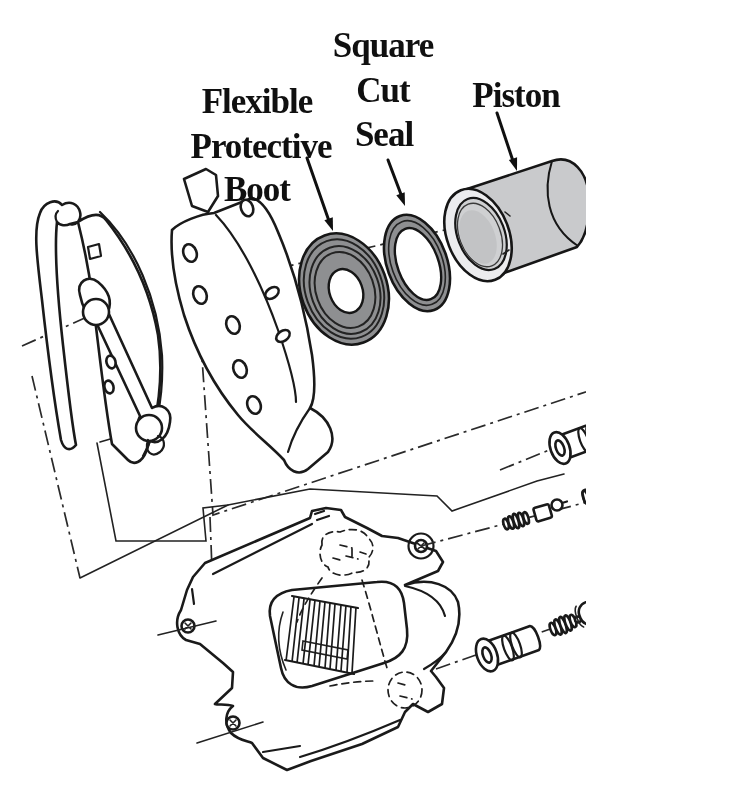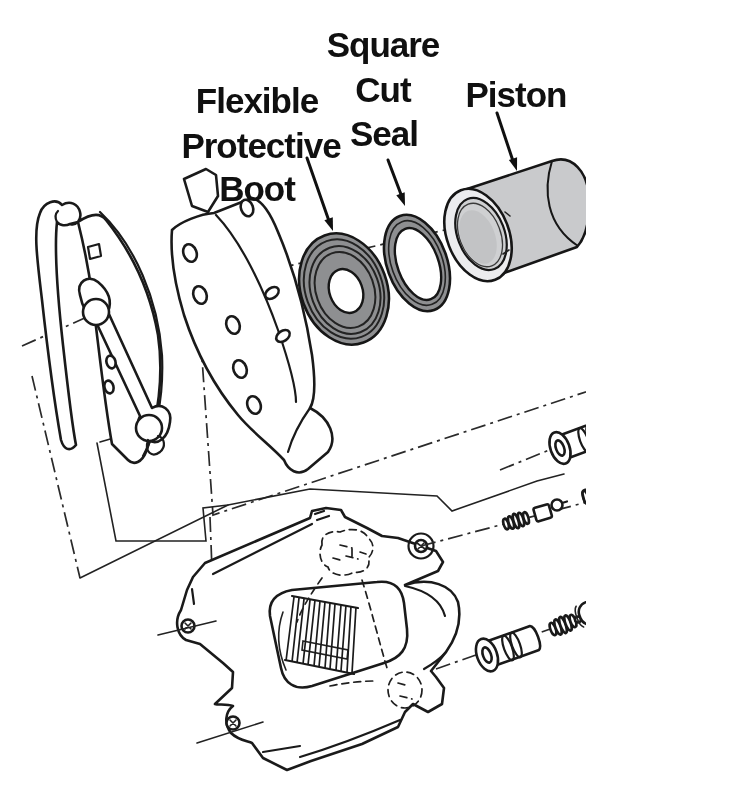--- a/index.html
+++ b/index.html
@@ -1,17 +1,17 @@
 <!DOCTYPE html>
 <html><head>
 <meta charset="utf-8">
 <style>
   html,body{margin:0;padding:0;background:#ffffff;}
   .stage{position:relative;width:586px;height:788px;background:#ffffff;overflow:hidden;
-         font-family:Liberation Sans, sans-serif;}
+         font-family:Liberation Serif, serif;}
   svg{position:absolute;left:0;top:0;}
   .outline{fill:#ffffff;stroke:#1a1a1a;stroke-width:2.6;stroke-linejoin:round;stroke-linecap:round;}
   .stroke{fill:none;stroke:#1a1a1a;stroke-width:2.2;stroke-linejoin:round;stroke-linecap:round;}
   .thin{fill:none;stroke:#222222;stroke-width:1.6;stroke-linecap:round;}
   .phantom{fill:none;stroke:#2a2a2a;stroke-width:1.7;stroke-dasharray:15 5 3 5;}
   .hidden-line{fill:none;stroke:#1f1f1f;stroke-width:1.7;stroke-dasharray:7 5;stroke-linecap:round;}
   .label{font-weight:700;font-size:35px;letter-spacing:-1px;fill:#101010;text-anchor:middle;}
   .arrow{stroke:#101010;stroke-width:3;stroke-linecap:round;}
   .arrowhead{fill:#101010;stroke:none;}
 </style>

